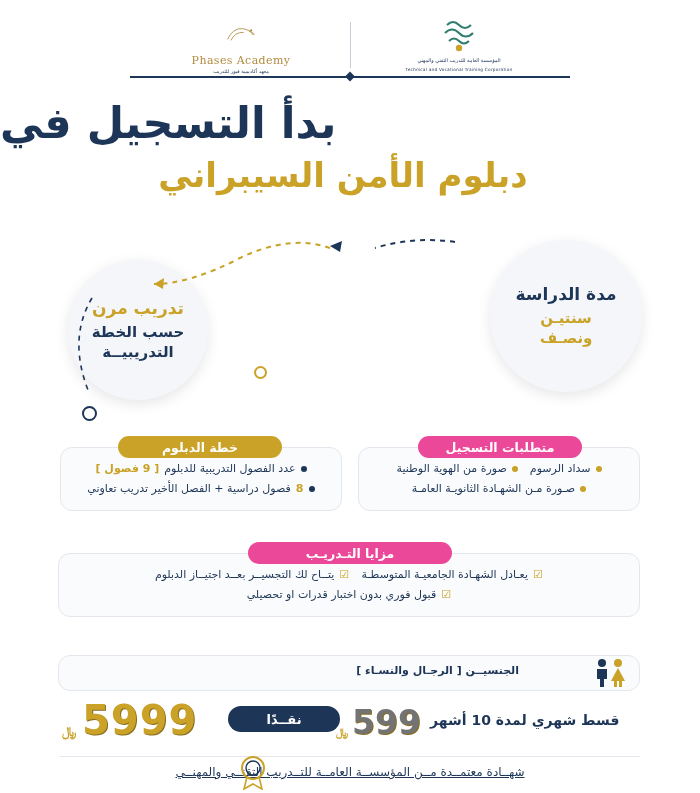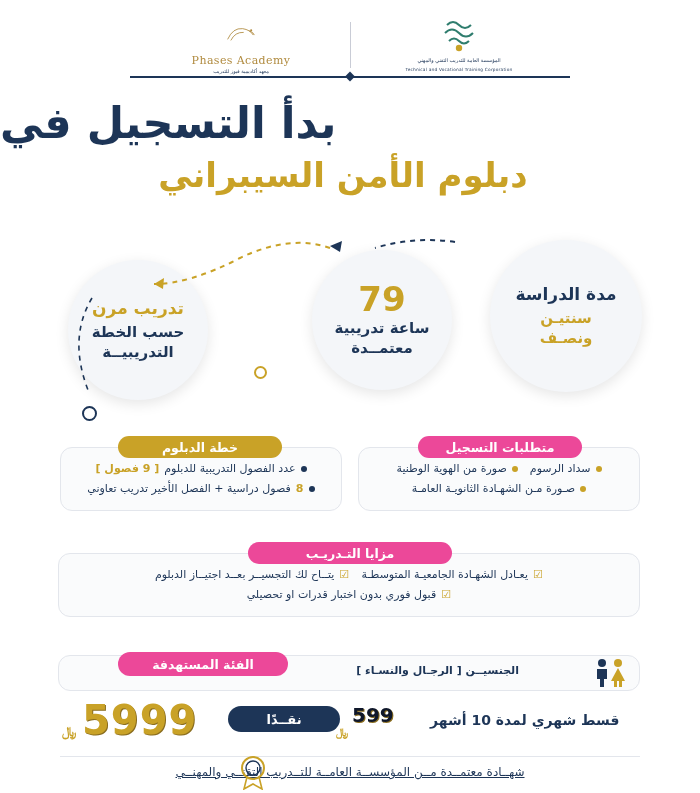--- a/index.html
+++ b/index.html
@@ -111,21 +111,21 @@
     font-size:40px;font-weight:bold;color:#c9a227;letter-spacing:1px;
     text-shadow:1px 1px 0 #8a6d1f;
   }
   .riyal-main{position:absolute;left:62px;top:724px;font-size:13px;color:#c9a227;font-weight:bold;}
   .cash-pill{
     position:absolute;left:228px;top:706px;width:112px;height:26px;border-radius:13px;
     background:#1d3557;color:#fff;font-size:13px;font-weight:bold;
     display:flex;align-items:center;justify-content:center;letter-spacing:1px;
   }
   .price-monthly{
-    position:absolute;left:352px;top:703px;font-size:20px;font-weight:bold;color:#0f172a;
+    position:absolute;left:352px;top:703px;font-size:33px;font-weight:bold;color:#737373;
     text-shadow:1px 1px 0 #8a6d1f;
   }
   .riyal-monthly{position:absolute;left:336px;top:726px;font-size:11px;color:#c9a227;font-weight:bold;}
   .installment{
     position:absolute;left:430px;top:712px;font-size:14px;font-weight:bold;color:#1d3557;letter-spacing:.4px;
   }
 
   
   .footer{
     position:absolute;left:60px;right:60px;top:756px;height:30px;
@@ -181,25 +181,20 @@
   <div class="title2">دبلوم الأمن السيبراني</div>
 
   <div class="circles">
 
     <div class="circle c-right">
       <div class="c-head">مدة الدراسة</div>
       <div class="c-sub gold">سنتيـن</div>
       <div class="c-sub gold">ونصـف</div>
     </div>
 
-    <div class="circle c-mid">
-      <div class="c-big">79</div>
-      <div class="c-sub">ساعة تدريبية</div>
-      <div class="c-sub">معتمــدة</div>
-    </div>
 
     <div class="circle c-left">
       <div class="c-head gold">تدريب مرن</div>
       <div class="c-sub">حسب الخطة</div>
       <div class="c-sub">التدريبيــة</div>
     </div>
 
     <svg style="position:absolute;left:0;top:0;width:700px;height:185px;">
       <path d="M330 20 q-40 -14 -90 10 q-50 26 -86 26" fill="none" stroke="#c9a227" stroke-width="2" stroke-dasharray="5 5"></path>
       <path d="M154 56 l10 -6 l-1 11 z" fill="#c9a227"></path>
@@ -266,21 +261,20 @@
         <span class="chk">☑</span>
         <span>قبول فوري بدون اختبار قدرات او تحصيلي</span>
       </span>
     </div>
   </div>
   <div class="panel-title pt-navy t-adv">مزايا التـدريـب</div>
 
   <div class="panel p-target">
     <div class="target-text">الجنسيــن [ الرجـال والنسـاء ]</div>
   </div>
-  <div class="panel-title pt-navy t-target">الفئة المستهدفة</div>
   <div class="people-icon">
     <svg viewBox="0 0 46 32" width="46" height="32" xmlns="http://www.w3.org/2000/svg">
       <g fill="#1d3557">
         <circle cx="14" cy="7" r="4"></circle>
         <path d="M9 13 h10 v10 h-3 v8 h-4 v-8 h-3 z"></path>
       </g>
       <g fill="#c9a227">
         <circle cx="30" cy="7" r="4"></circle>
         <path d="M30 12 l7 13 h-14 z"></path>
         <rect x="26" y="24" width="3" height="7"></rect>

